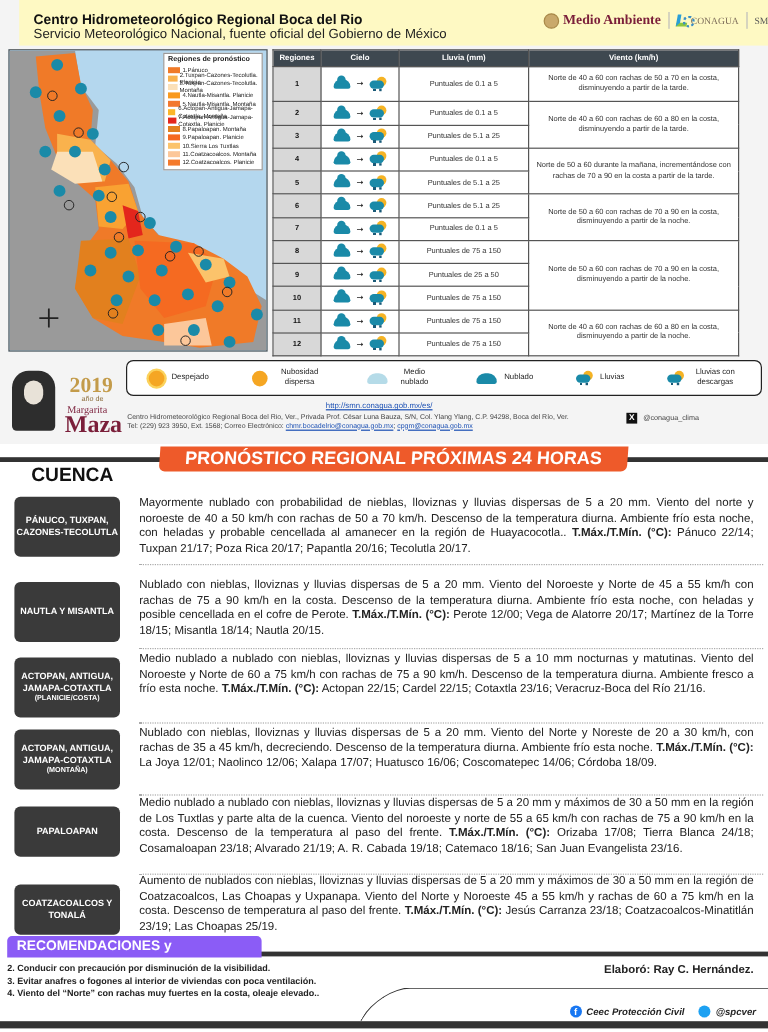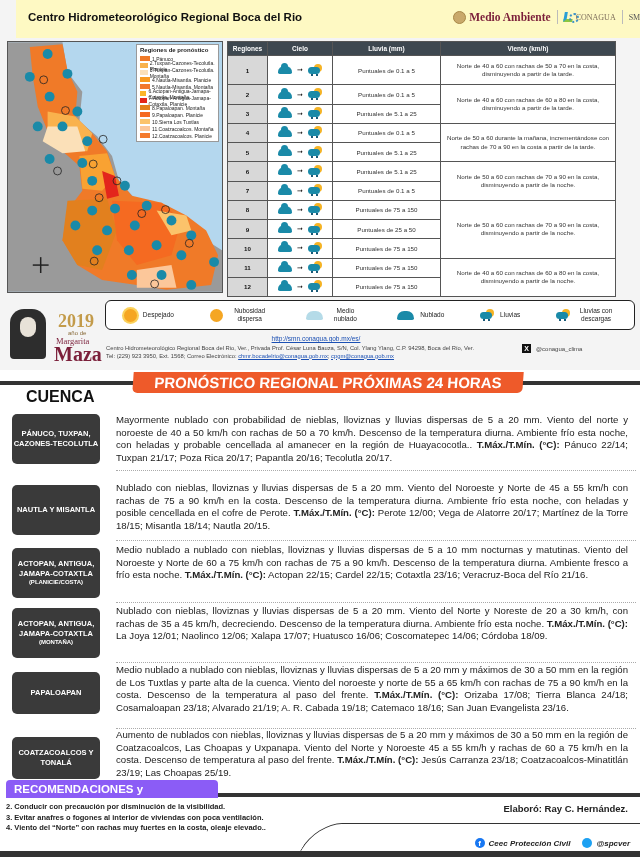--- a/index.html
+++ b/index.html
@@ -80,20 +80,21 @@
 .socials .s{display:flex;align-items:center;gap:4px}
 .socials .fb{width:10px;height:10px;border-radius:50%;background:#1877f2;color:#fff;font-size:8px;font-style:normal;text-align:center;line-height:11px}
 .socials .tw{width:10px;height:10px;border-radius:50%;background:#1da1f2}
 .bottom{position:absolute;left:0;top:851px;width:640px;height:6px;background:#333}
 </style>
 </head>
 <body>
 
 <div class="hdr">
   <div class="t1">Centro Hidrometeorológico Regional Boca del Rio</div>
+  <div class="t2">Servicio Meteorológico Nacional, fuente oficial del Gobierno de México</div>
   <div class="logos">
     <div class="lg-ma">
         <span class="seal"></span>
         <span>Medio Ambiente</span>
       </div>
     <div class="sep"></div>
     <div class="lg-cg">
         <span class="drop"></span>
         <span>CONAGUA</span>
       </div>

